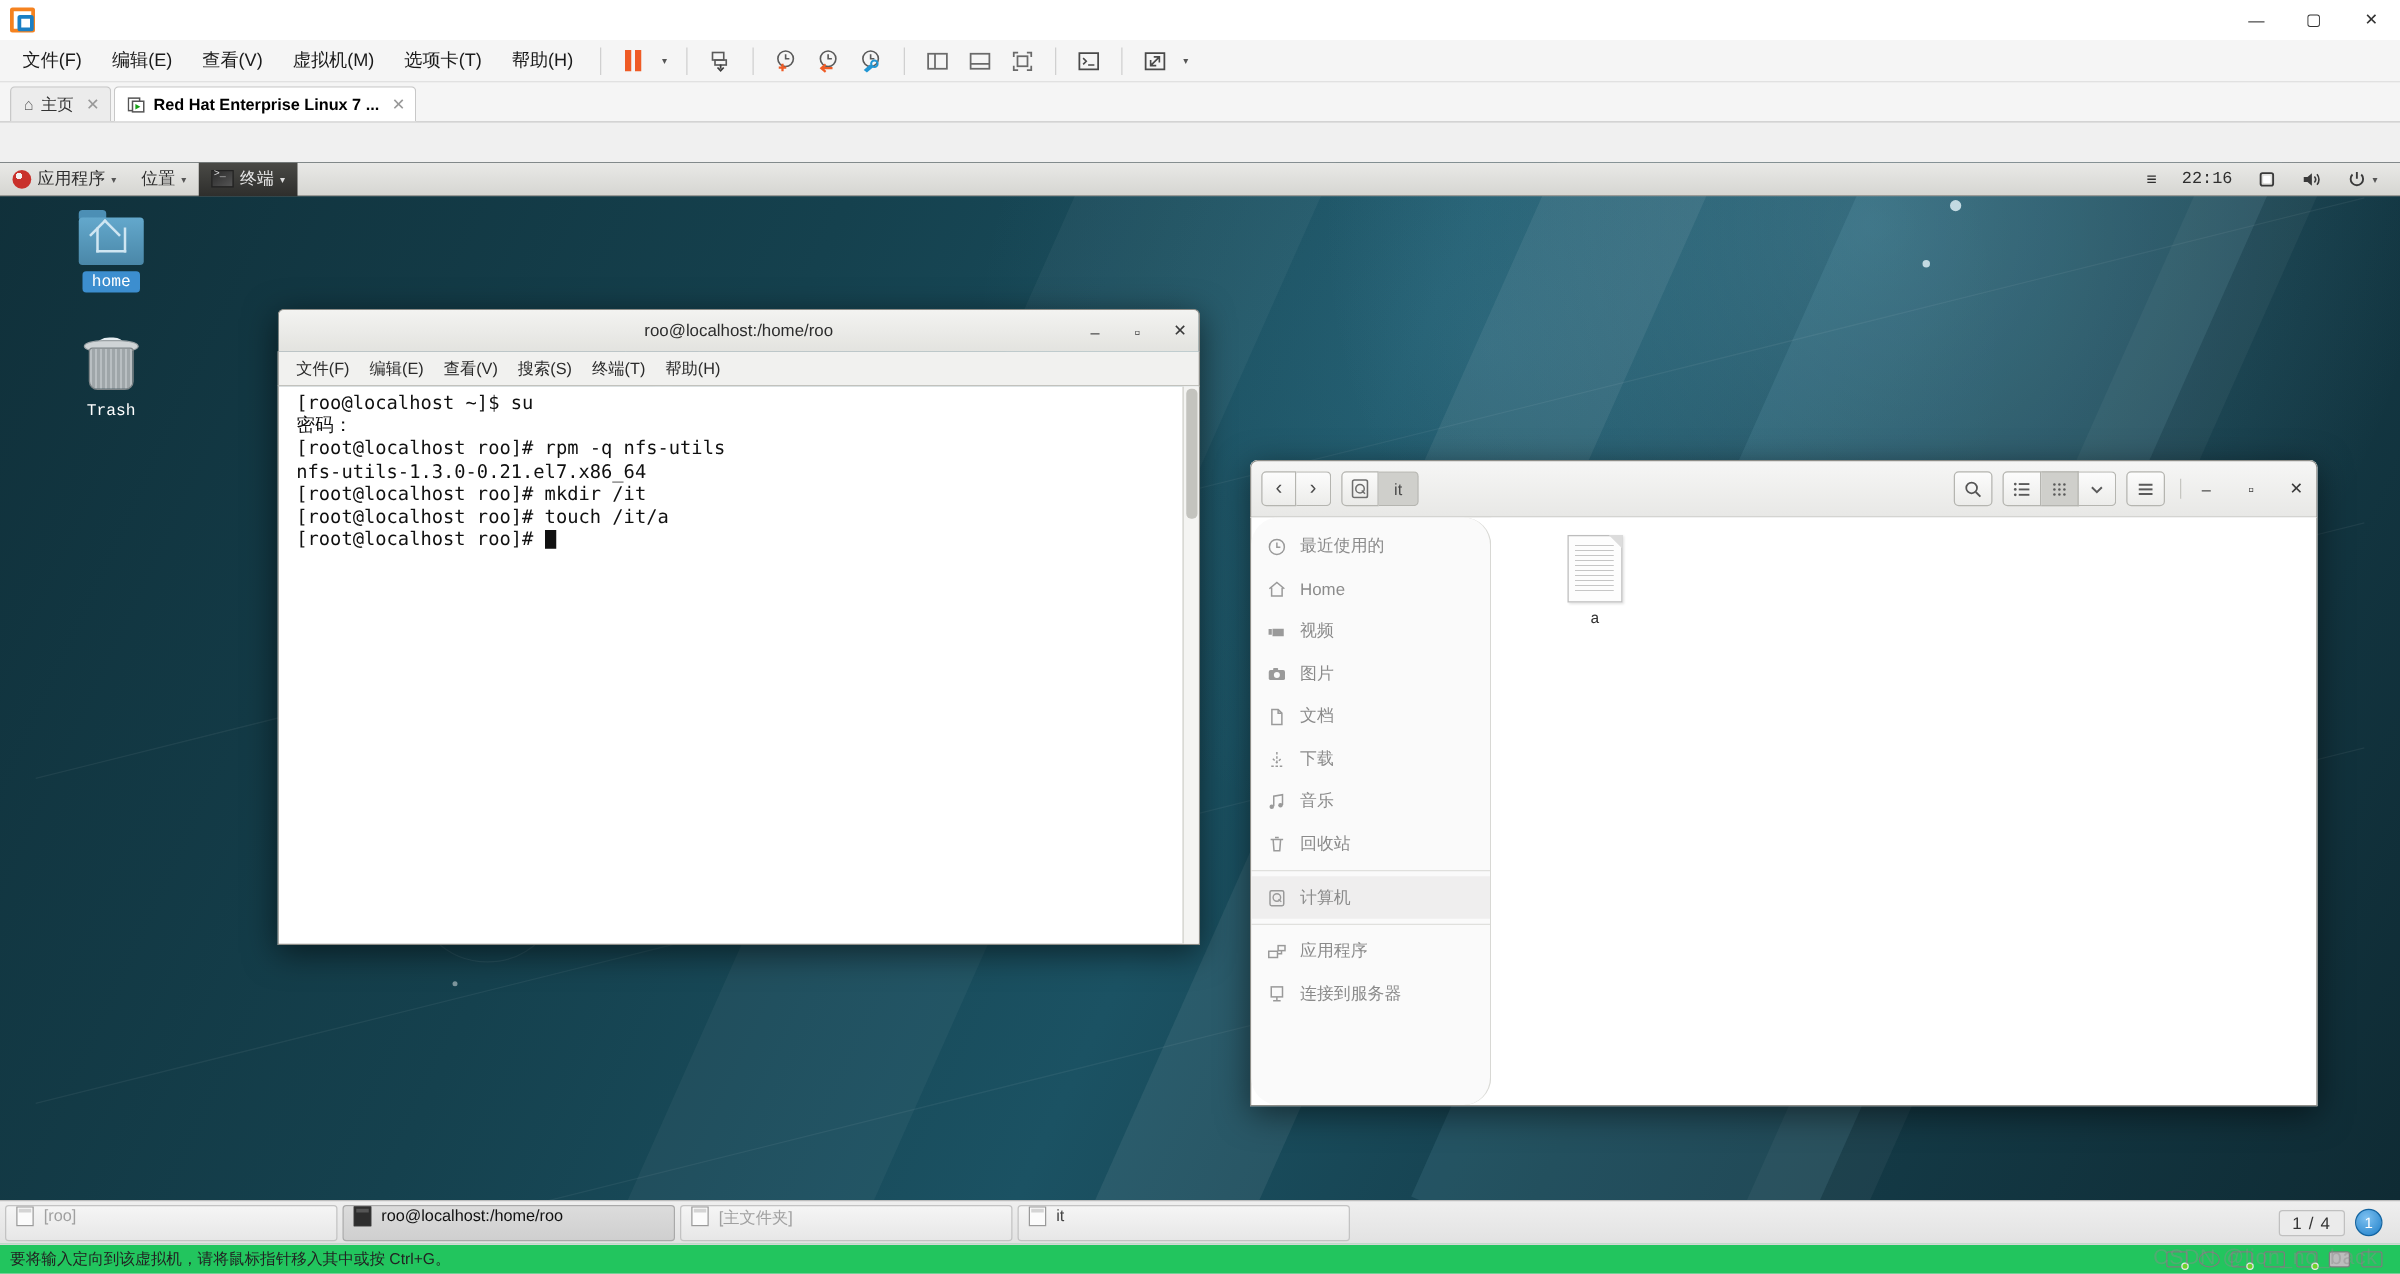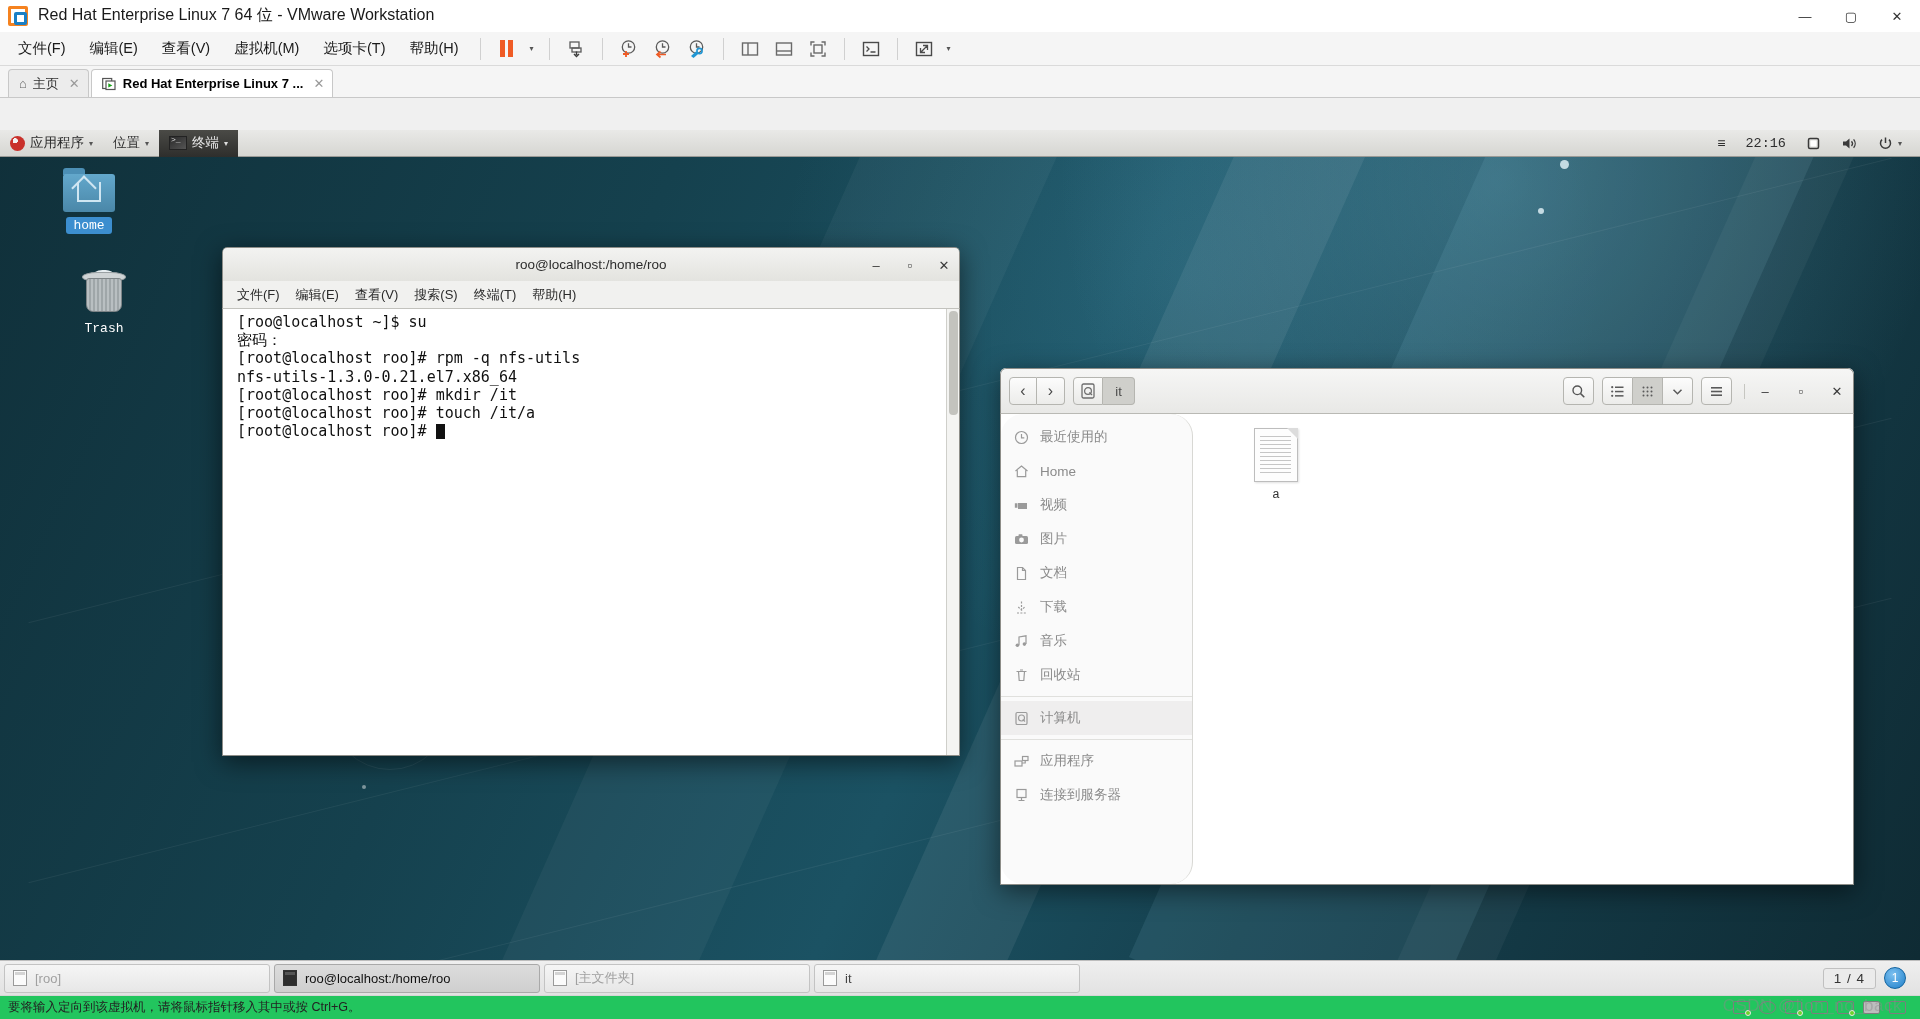--- a/index.html
+++ b/index.html
@@ -186,21 +186,21 @@
      background: repeating-linear-gradient(180deg,#c6c6c6 0 1px, transparent 1px 4px); height:38px; }
   .fm-file-name { font-size:12.5px; color:#333; font-family:"Liberation Mono", monospace; }
 
   
   .vm-taskbar {
     position:absolute; left:0; top:960px; width:1920px; height:35px;
     background: linear-gradient(180deg,#efefef,#e2e2e2); border-top:1px solid #bdbdbd;
     display:flex; align-items:center; padding: 0 4px;
   }
   .tb-task {
-    height:29px; flex: 0 0 266px; display:flex; align-items:center; gap:8px; padding:0 8px;
+    height:29px; flex: 0 0 266px; display:flex; gap:8px; padding:0 8px;
     border:1px solid #c3c3c3; border-radius:3px; background:linear-gradient(180deg,#f5f5f5,#e7e7e7);
     font-size:13px; color:#444; margin-right:4px; overflow:hidden; white-space:nowrap;
   }
   .tb-task.active { background:linear-gradient(180deg,#dcdcdc,#cfcfcf); color:#111; border-color:#a9a9a9; }
   .tb-task.dim { color:#a0a0a0; }
   .mini-win { width:14px; height:16px; border:1px solid #9a9a9a; background:#fbfbfb; position:relative; flex:0 0 14px; }
   .mini-win::before { content:""; position:absolute; left:1px; top:1px; right:1px; height:3px; background:#d4d4d4; }
   .mini-win.term-m { background:#2e2e2e; border-color:#333; }
   .mini-win.term-m::before { background:#555; }
   .tb-right { margin-left:auto; display:flex; align-items:center; gap:8px; padding-right:10px; }
@@ -226,21 +226,20 @@
   svg { display:block; }
 </style>
 </head>
 <body>
 
 <div class="vm-titlebar">
   <div class="vm-logo">
     <div class="outer"></div>
       <div class="inner"></div>
   </div>
-  <div class="vm-title">Red Hat Enterprise Linux 7 64 位 - VMware Workstation</div>
   <div class="vm-wincontrols">
     <div>—</div>
     <div>▢</div>
     <div class="closebtn">✕</div>
   </div>
 </div>
 
 <div class="vm-menubar">
   <div class="vm-menu-item">文件(F)</div>
   <div class="vm-menu-item">编辑(E)</div>
@@ -418,21 +417,21 @@
 
   <div class="desk-icon" style="left:46px; top:38px;">
     <div class="home-folder">
       <div class="tab"></div>
         <div class="body"></div>
       <div class="glyph"></div>
         <div class="roof"></div>
     </div>
     <span class="di-label selected">home</span>
   </div>
-  <div class="desk-icon" style="left:61px; top:138px;">
+  <div class="desk-icon" style="left:46px; top:138px;">
     <div class="trash-can">
       <div class="crumple"></div>
         <div class="lid"></div>
         <div class="can"></div>
     </div>
     <span class="di-label">Trash</span>
   </div>
 
   <div class="term-win">
     <div class="term-titlebar">

